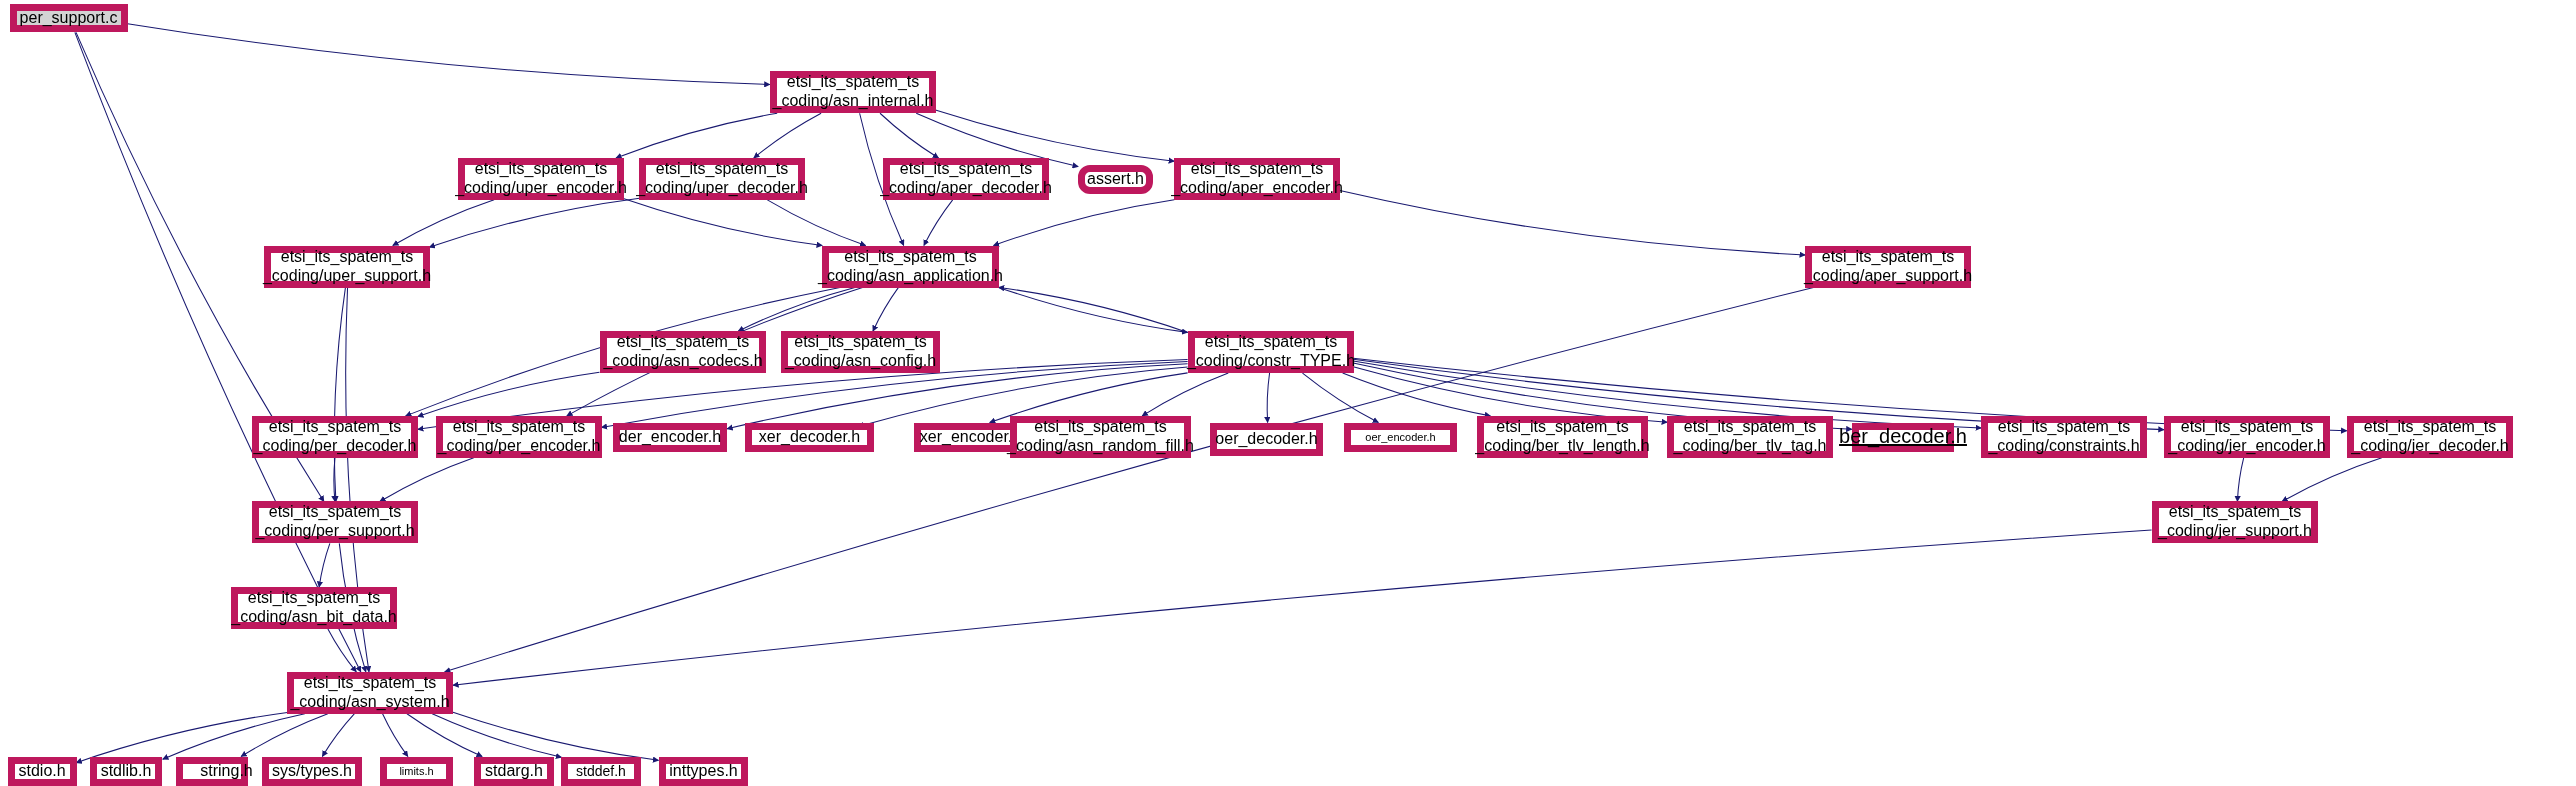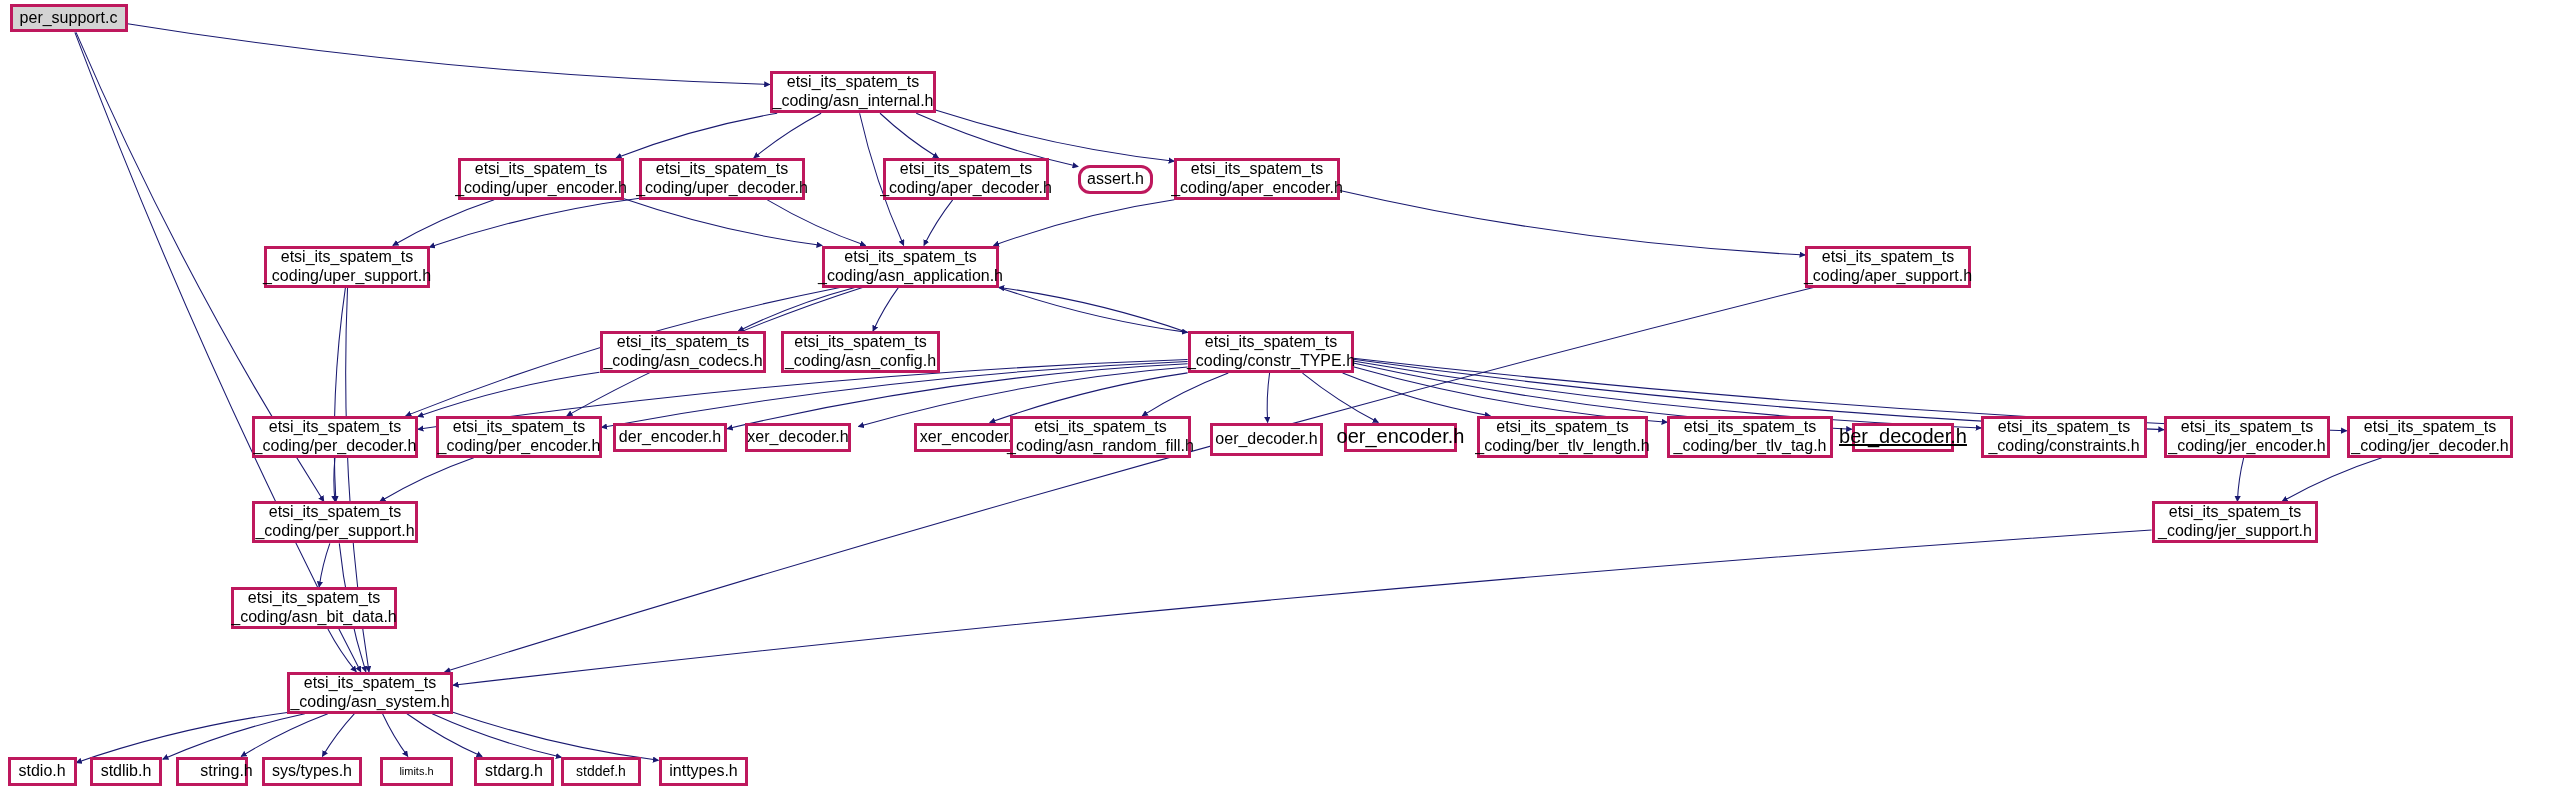--- a/index.html
+++ b/index.html
@@ -1,18 +1,18 @@
 <!DOCTYPE html>
 <html style="font-size:15px"><head>
 <meta charset="utf-8">
 <style>
   html,body{margin:0;padding:0;background:#ffffff;}
   #stage{position:relative;width:2576px;height:787px;background:#ffffff;
          font-family:"Liberation Sans", sans-serif;overflow:hidden;}
-  .node{position:absolute;box-sizing:border-box;border:3px solid #be185d;
+  .node{position:absolute;box-sizing:border-box;border:7px solid #be185d;
         background:#ffffff;display:flex;align-items:center;justify-content:center;
         text-align:center;line-height:1.18;color:#000000;}
   .node.root{background:#d3d3d3;}
   .node span{display:block;white-space:pre;}
   svg.edges{position:absolute;left:0;top:0;width:2576px;height:787px;pointer-events:none;}
 </style>
 </head>
 <body>
 
 <div id="stage">
@@ -136,34 +136,34 @@
         <span>etsi_its_spatem_ts
 _coding/per_decoder.h</span>
       </div>
       <div class="node" style="left: 436px; top: 416px; width: 166px; height: 42px; font-size: 16px;">
         <span>etsi_its_spatem_ts
 _coding/per_encoder.h</span>
       </div>
       <div class="node" style="left: 613px; top: 423px; width: 114px; height: 28.5px; font-size: 16px;">
         <span>der_encoder.h</span>
       </div>
-      <div class="node" style="left: 745px; top: 423px; width: 106px; height: 28.5px; font-size: 16px;">
+      <div class="node" style="left: 745px; top: 423px; width: 129px; height: 28.5px; font-size: 16px;">
         <span>xer_decoder.h</span>
       </div>
       <div class="node" style="left: 876px; top: 423px; width: 113px; height: 28.5px; font-size: 16px; margin-left: 38px;">
         <span>xer_encoder.h</span>
       </div>
       <div class="node" style="left: 1010px; top: 416px; width: 181px; height: 42px; font-size: 16px;">
         <span>etsi_its_spatem_ts
 _coding/asn_random_fill.h</span>
       </div>
       <div class="node" style="left: 1210px; top: 423px; width: 113px; height: 33px; font-size: 16px;">
         <span>oer_decoder.h</span>
       </div>
-      <div class="node" style="left: 1344px; top: 423px; width: 113px; height: 28.5px; font-size: 20px;">
+      <div class="node" style="left: 1344px; top: 423px; width: 113px; height: 28.5px; font-size: 11px;">
         <span>oer_encoder.h</span>
       </div>
       <div class="node" style="left: 1477px; top: 416px; width: 171px; height: 42px; font-size: 16px;">
         <span>etsi_its_spatem_ts
 _coding/ber_tlv_length.h</span>
       </div>
       <div class="node" style="left: 1667px; top: 416px; width: 166px; height: 42px; font-size: 16px;">
         <span>etsi_its_spatem_ts
 _coding/ber_tlv_tag.h</span>
       </div>

